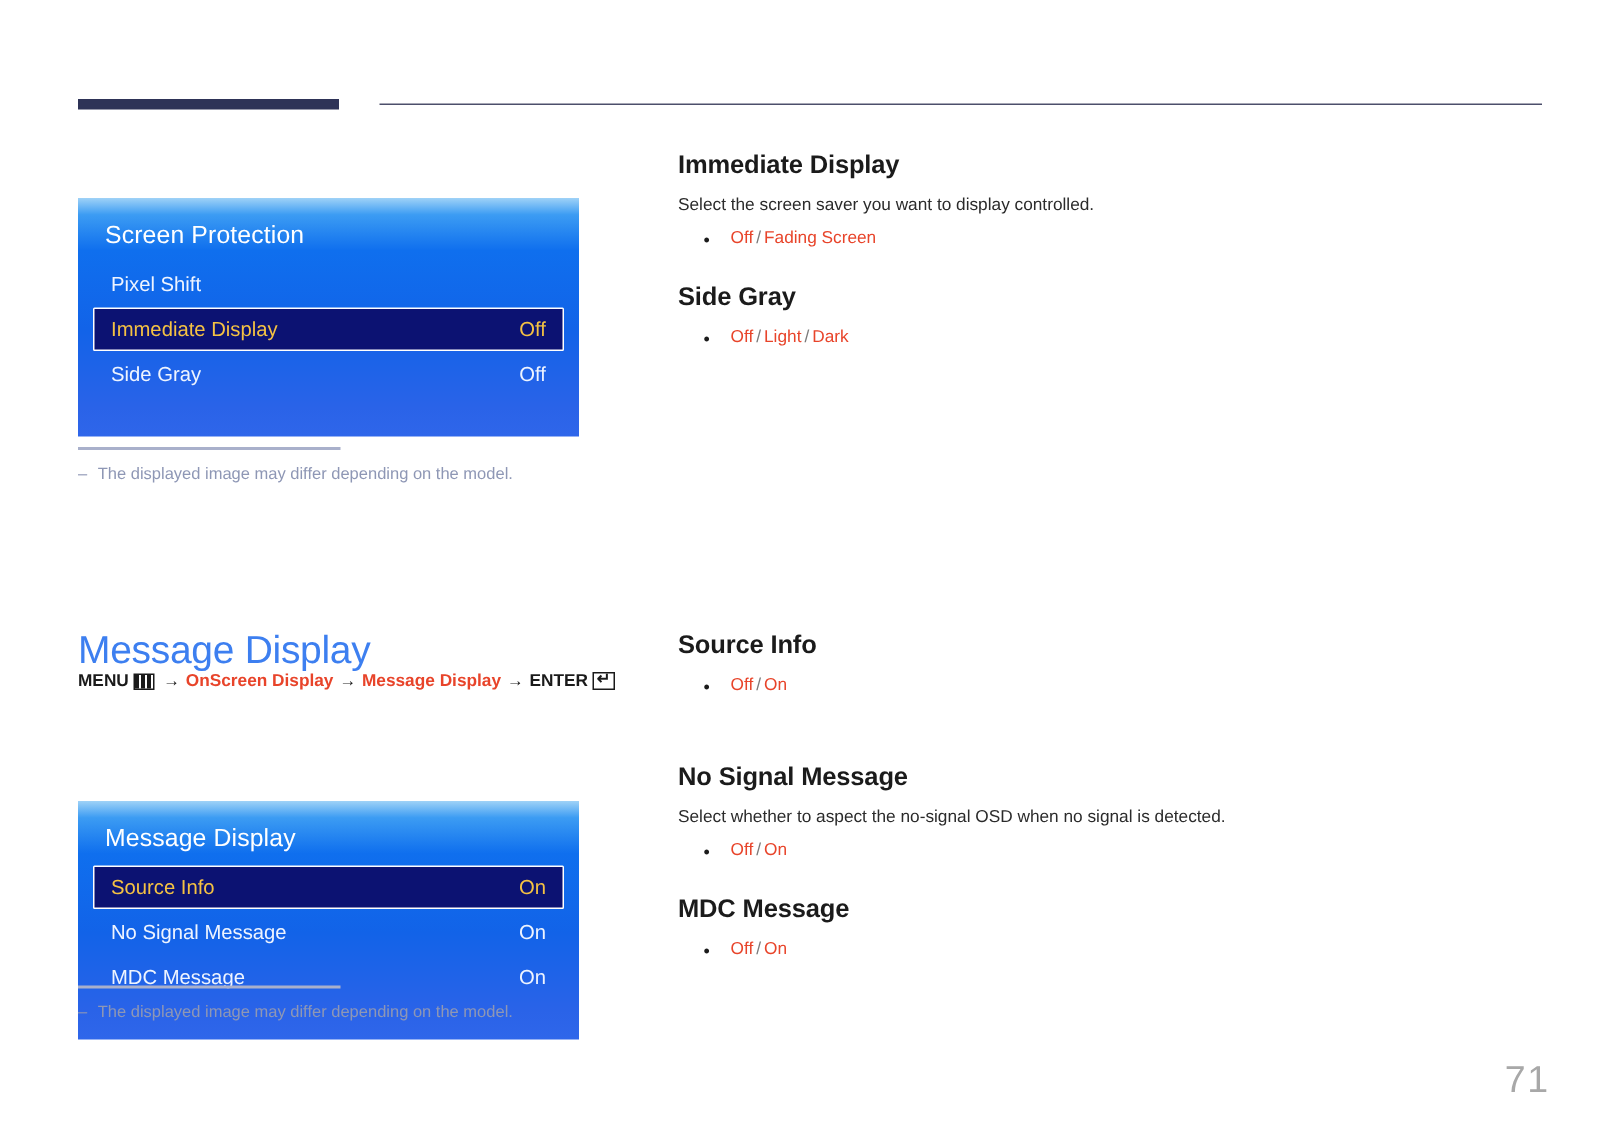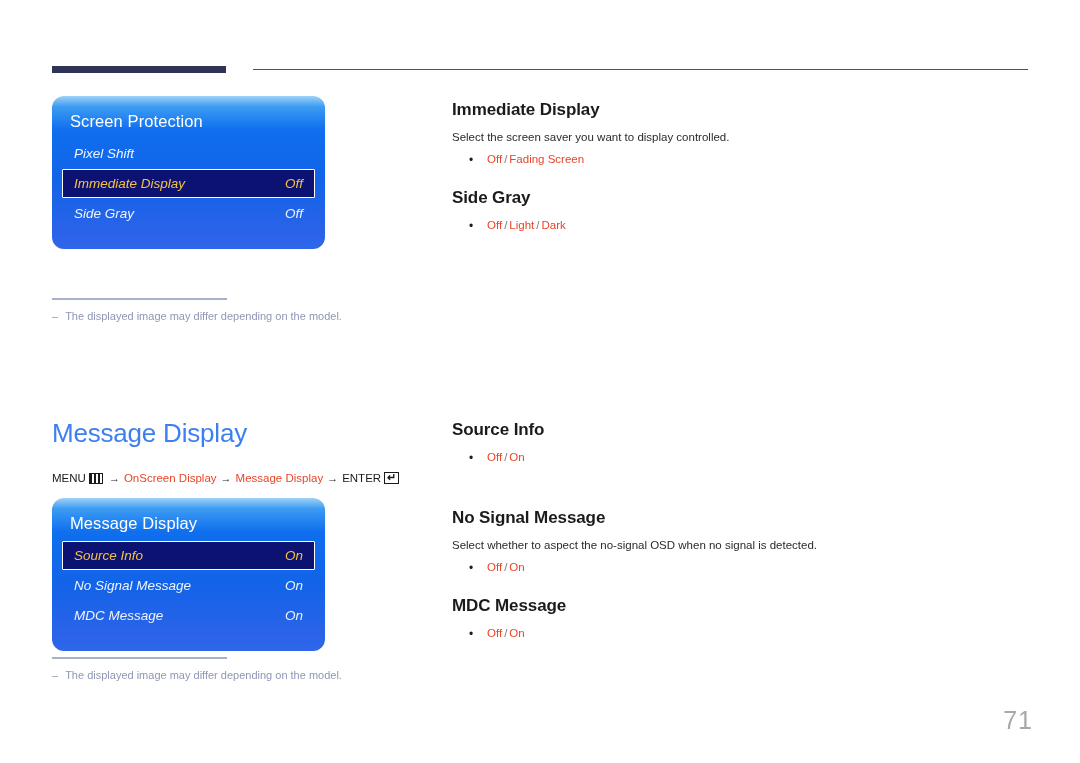--- a/index.html
+++ b/index.html
@@ -30,42 +30,42 @@
     left: 253px;
     top: 69px;
     width: 775px;
     height: 1px;
     background: #4c4f6b;
   }
 
   
   .osd {
     position: absolute;
-    width: 273px;
-    border-radius: 12px;
+    width: 334px;
+    border-radius: 0;
     background: linear-gradient(to bottom,
         #9fd2f7 0%,
         #3c9cf3 7%,
         #0f6fee 22%,
         #1263e8 55%,
         #2a63e8 88%,
         #2f66ea 100%);
     box-sizing: border-box;
     padding: 0;
     overflow: hidden;
+    margin-top: 36px;
   }
   .osd-title {
     color: #ffffff;
     font-size: 16.5px;
     padding: 16px 0 8px 18px;
     letter-spacing: 0.1px;
   }
   .osd-rows {
-    padding: 0 10px 20px 10px;
-    font-style: italic;
+    padding: 0 10px 26px 10px;
   }
   .osd-row {
     display: flex;
     align-items: center;
     justify-content: space-between;
     height: 29px;
     padding: 0 11px;
     box-sizing: border-box;
     color: #eef4ff;
     font-size: 13.5px;
@@ -240,21 +240,21 @@
   <ul class="art-bullets">
     <li>
       <span class="bul">•</span>
       <span><span class="opt">Off</span><span class="sep">/</span><span class="opt">Light</span><span class="sep">/</span><span class="opt">Dark</span></span>
     </li>
   </ul>
 </div>
 
 <div class="section-title" style="left:52px; top:418px;">Message Display</div>
 
-<div class="breadcrumb" style="left:52px; top:472px;">
+<div class="breadcrumb" style="left:52px; top:448px;font-weight:bold;">
   <span>MENU</span>
   <span class="icon-menu"></span>
   <span class="crumb-arrow">→</span>
   <span class="crumb-accent">OnScreen Display</span>
   <span class="crumb-arrow">→</span>
   <span class="crumb-accent">Message Display</span>
   <span class="crumb-arrow">→</span>
   <span>ENTER</span>
   <span class="icon-enter"></span>
 </div>

